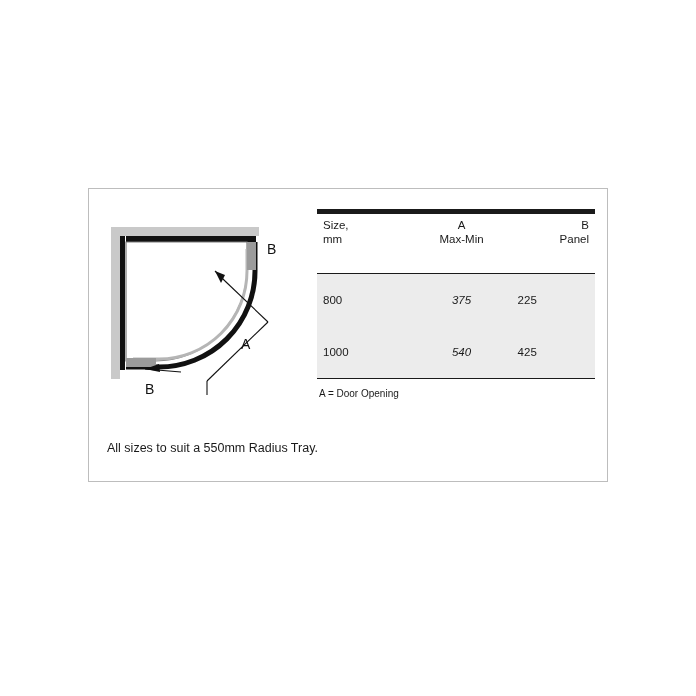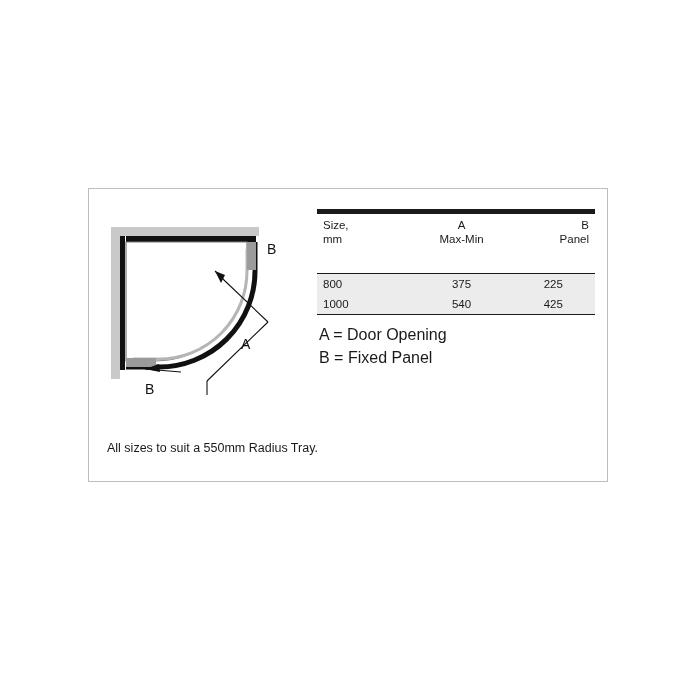--- a/index.html
+++ b/index.html
@@ -58,33 +58,33 @@
   }
   .toprule {
     height: 5px;
     background: #1a1a1a;
     width: 100%;
   }
   table.sizes th.c-size { text-align: left; width: 34%; }
   table.sizes th.c-a    { text-align: center; width: 36%; }
   table.sizes th.c-b    { text-align: right; width: 30%; }
   table.sizes tbody td {
-    padding: 4px 6px;
+    padding: 20px 6px;
     font-size: 11.5px;
   }
   table.sizes tbody td.c-size { text-align: left; }
-  table.sizes tbody td.c-a    { text-align: center; }
-  table.sizes tbody td.c-b    { text-align: center; }
+  table.sizes tbody td.c-a    { text-align: center; font-style: italic; }
+  table.sizes tbody td.c-b    { text-align: left; }
   table.sizes tbody tr.alt td { background: #ececec; }
   table.sizes tbody tr.first td { border-top: 1px solid #1a1a1a; }
   table.sizes tbody tr.last  td { border-bottom: 1px solid #1a1a1a; }
 
   .legend {
     margin-top: 8px;
-    font-size: 16px;
+    font-size: 10px;
     line-height: 1.45;
     padding-left: 2px;
   }
   .footnote {
     position: absolute;
     left: 18px;
     bottom: 26px;
     font-size: 12.5px;
     margin-top: 8px;
   }
@@ -169,18 +169,17 @@
         <tr class="alt last">
           <td class="c-size">1000</td>
           <td class="c-a">540</td>
           <td class="c-b">425</td>
         </tr>
       </tbody>
     </table>
 
     <div class="legend">
       <div>A = Door Opening</div>
-      <div>B = Fixed Panel</div>
     </div>
   </div>
 
   <div class="footnote">All sizes to suit a 550mm Radius Tray.</div>
 </div>
 
 </body></html>

